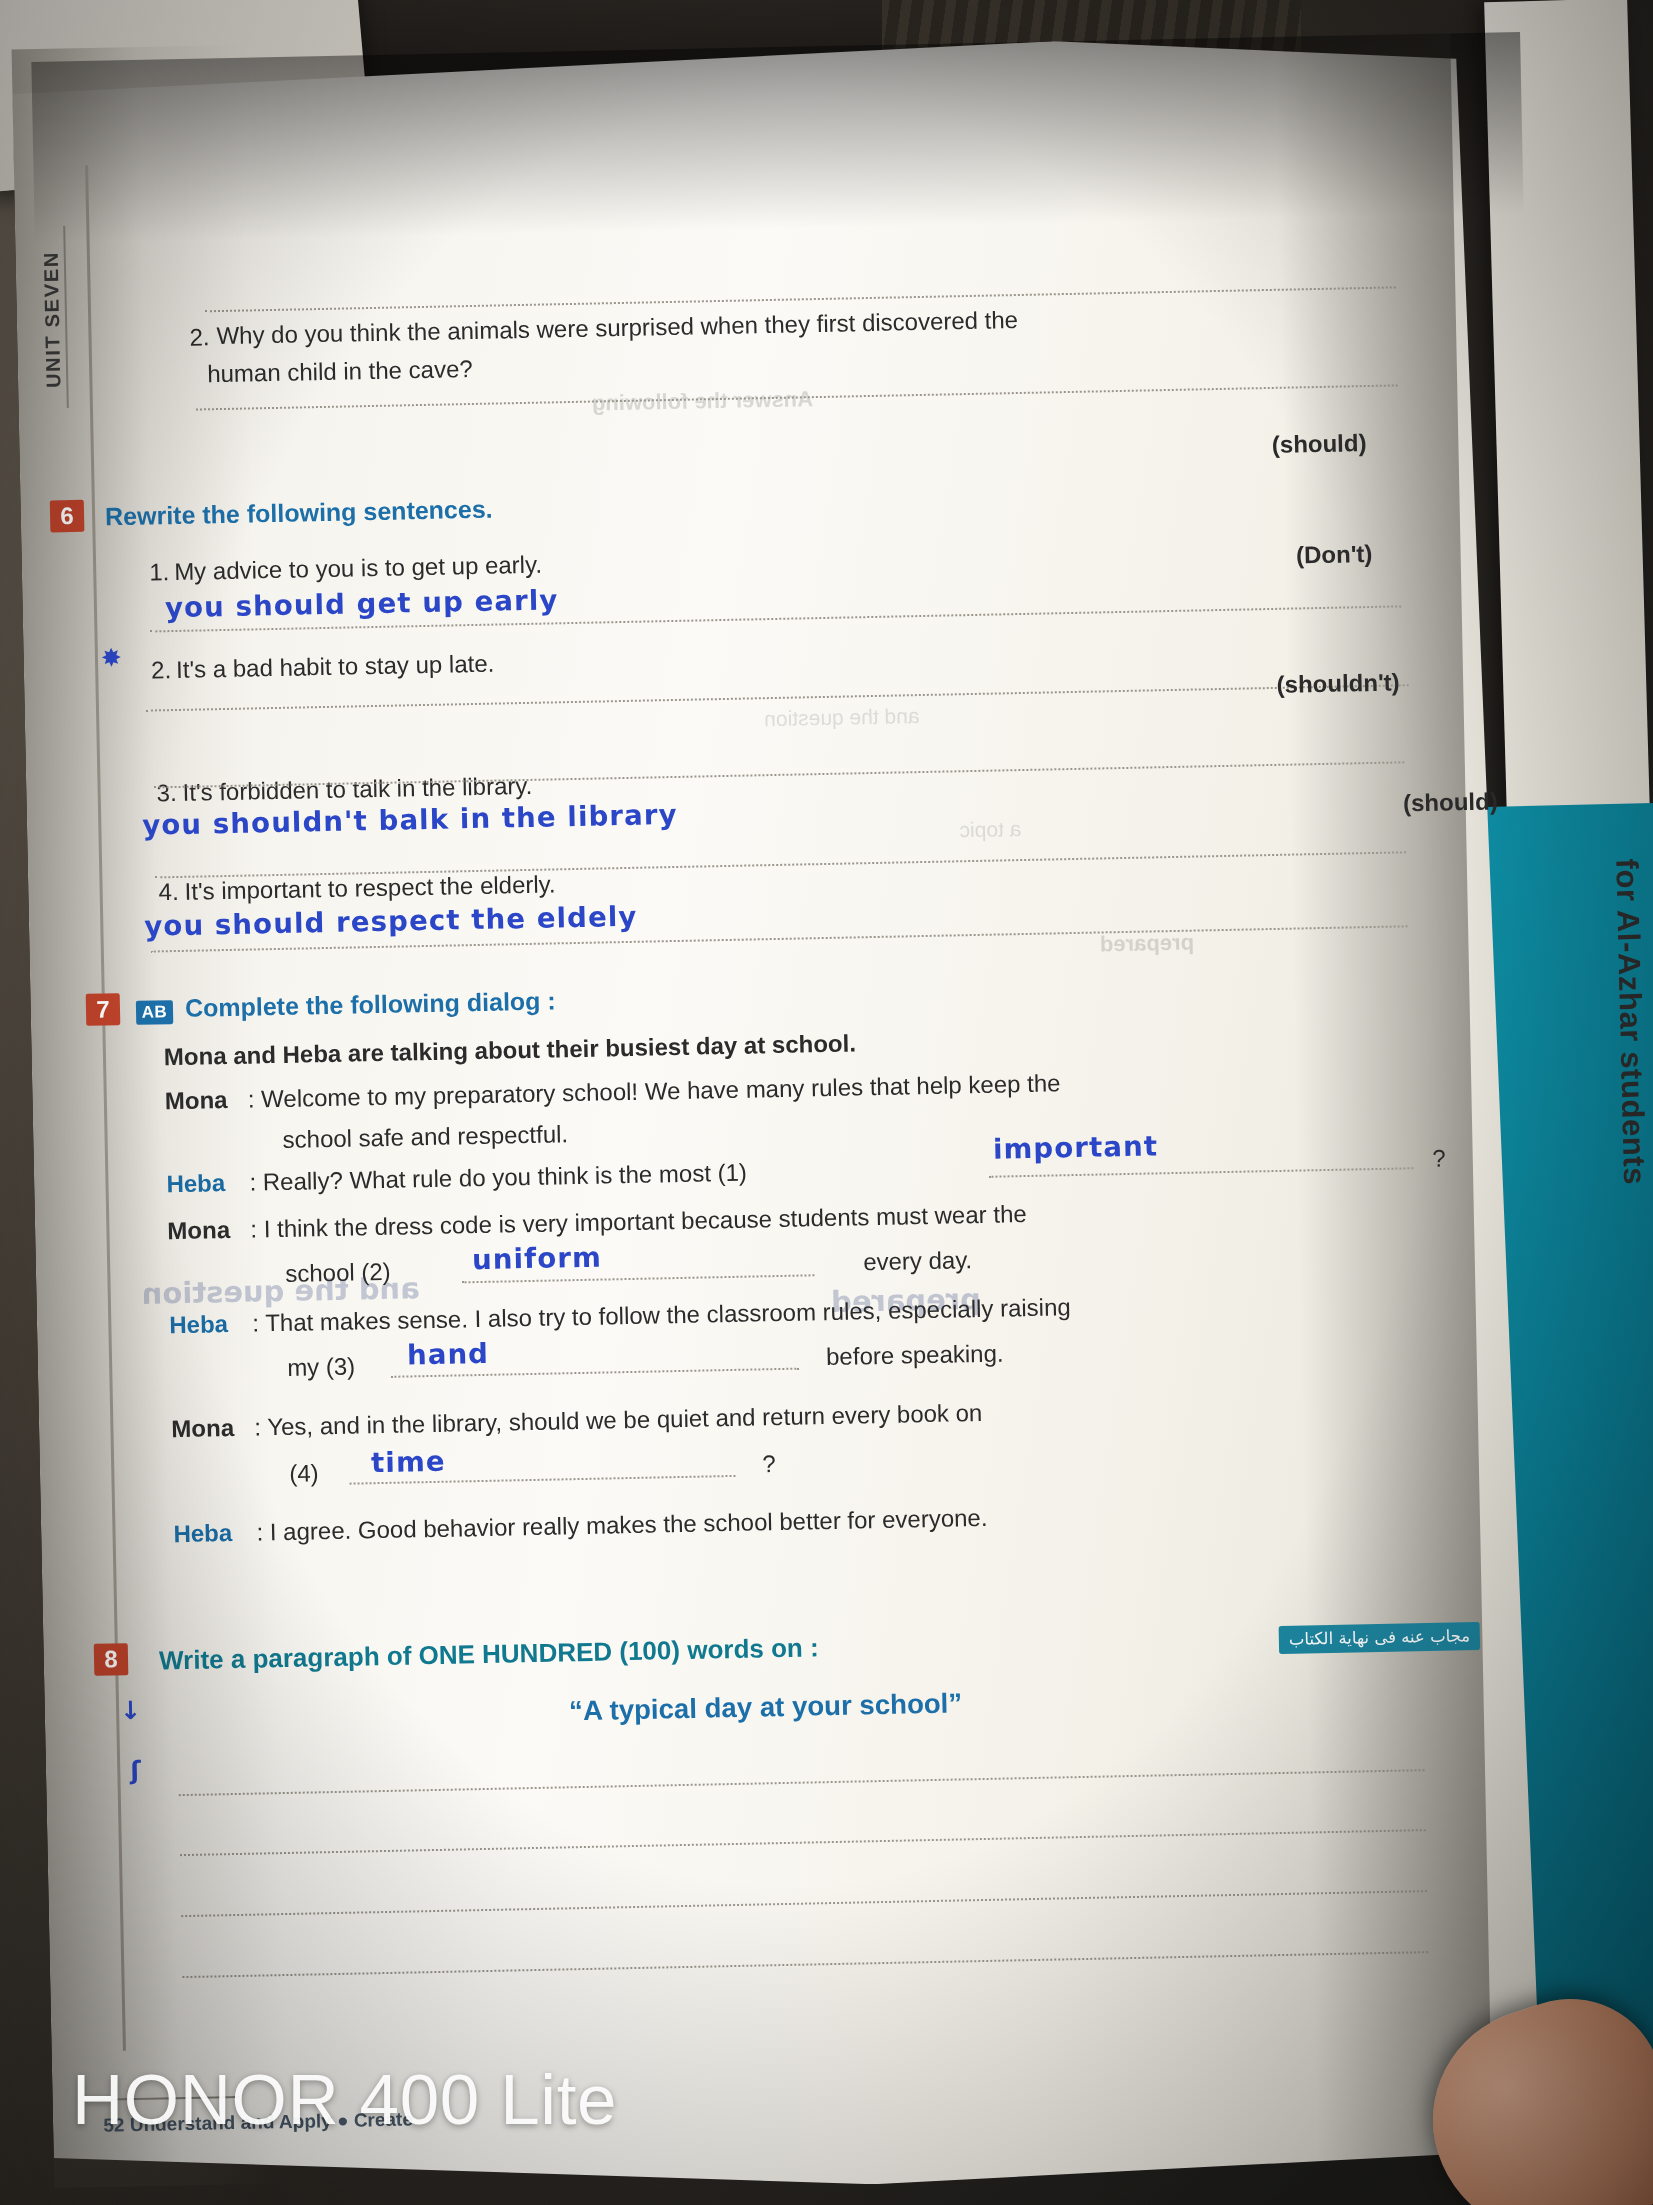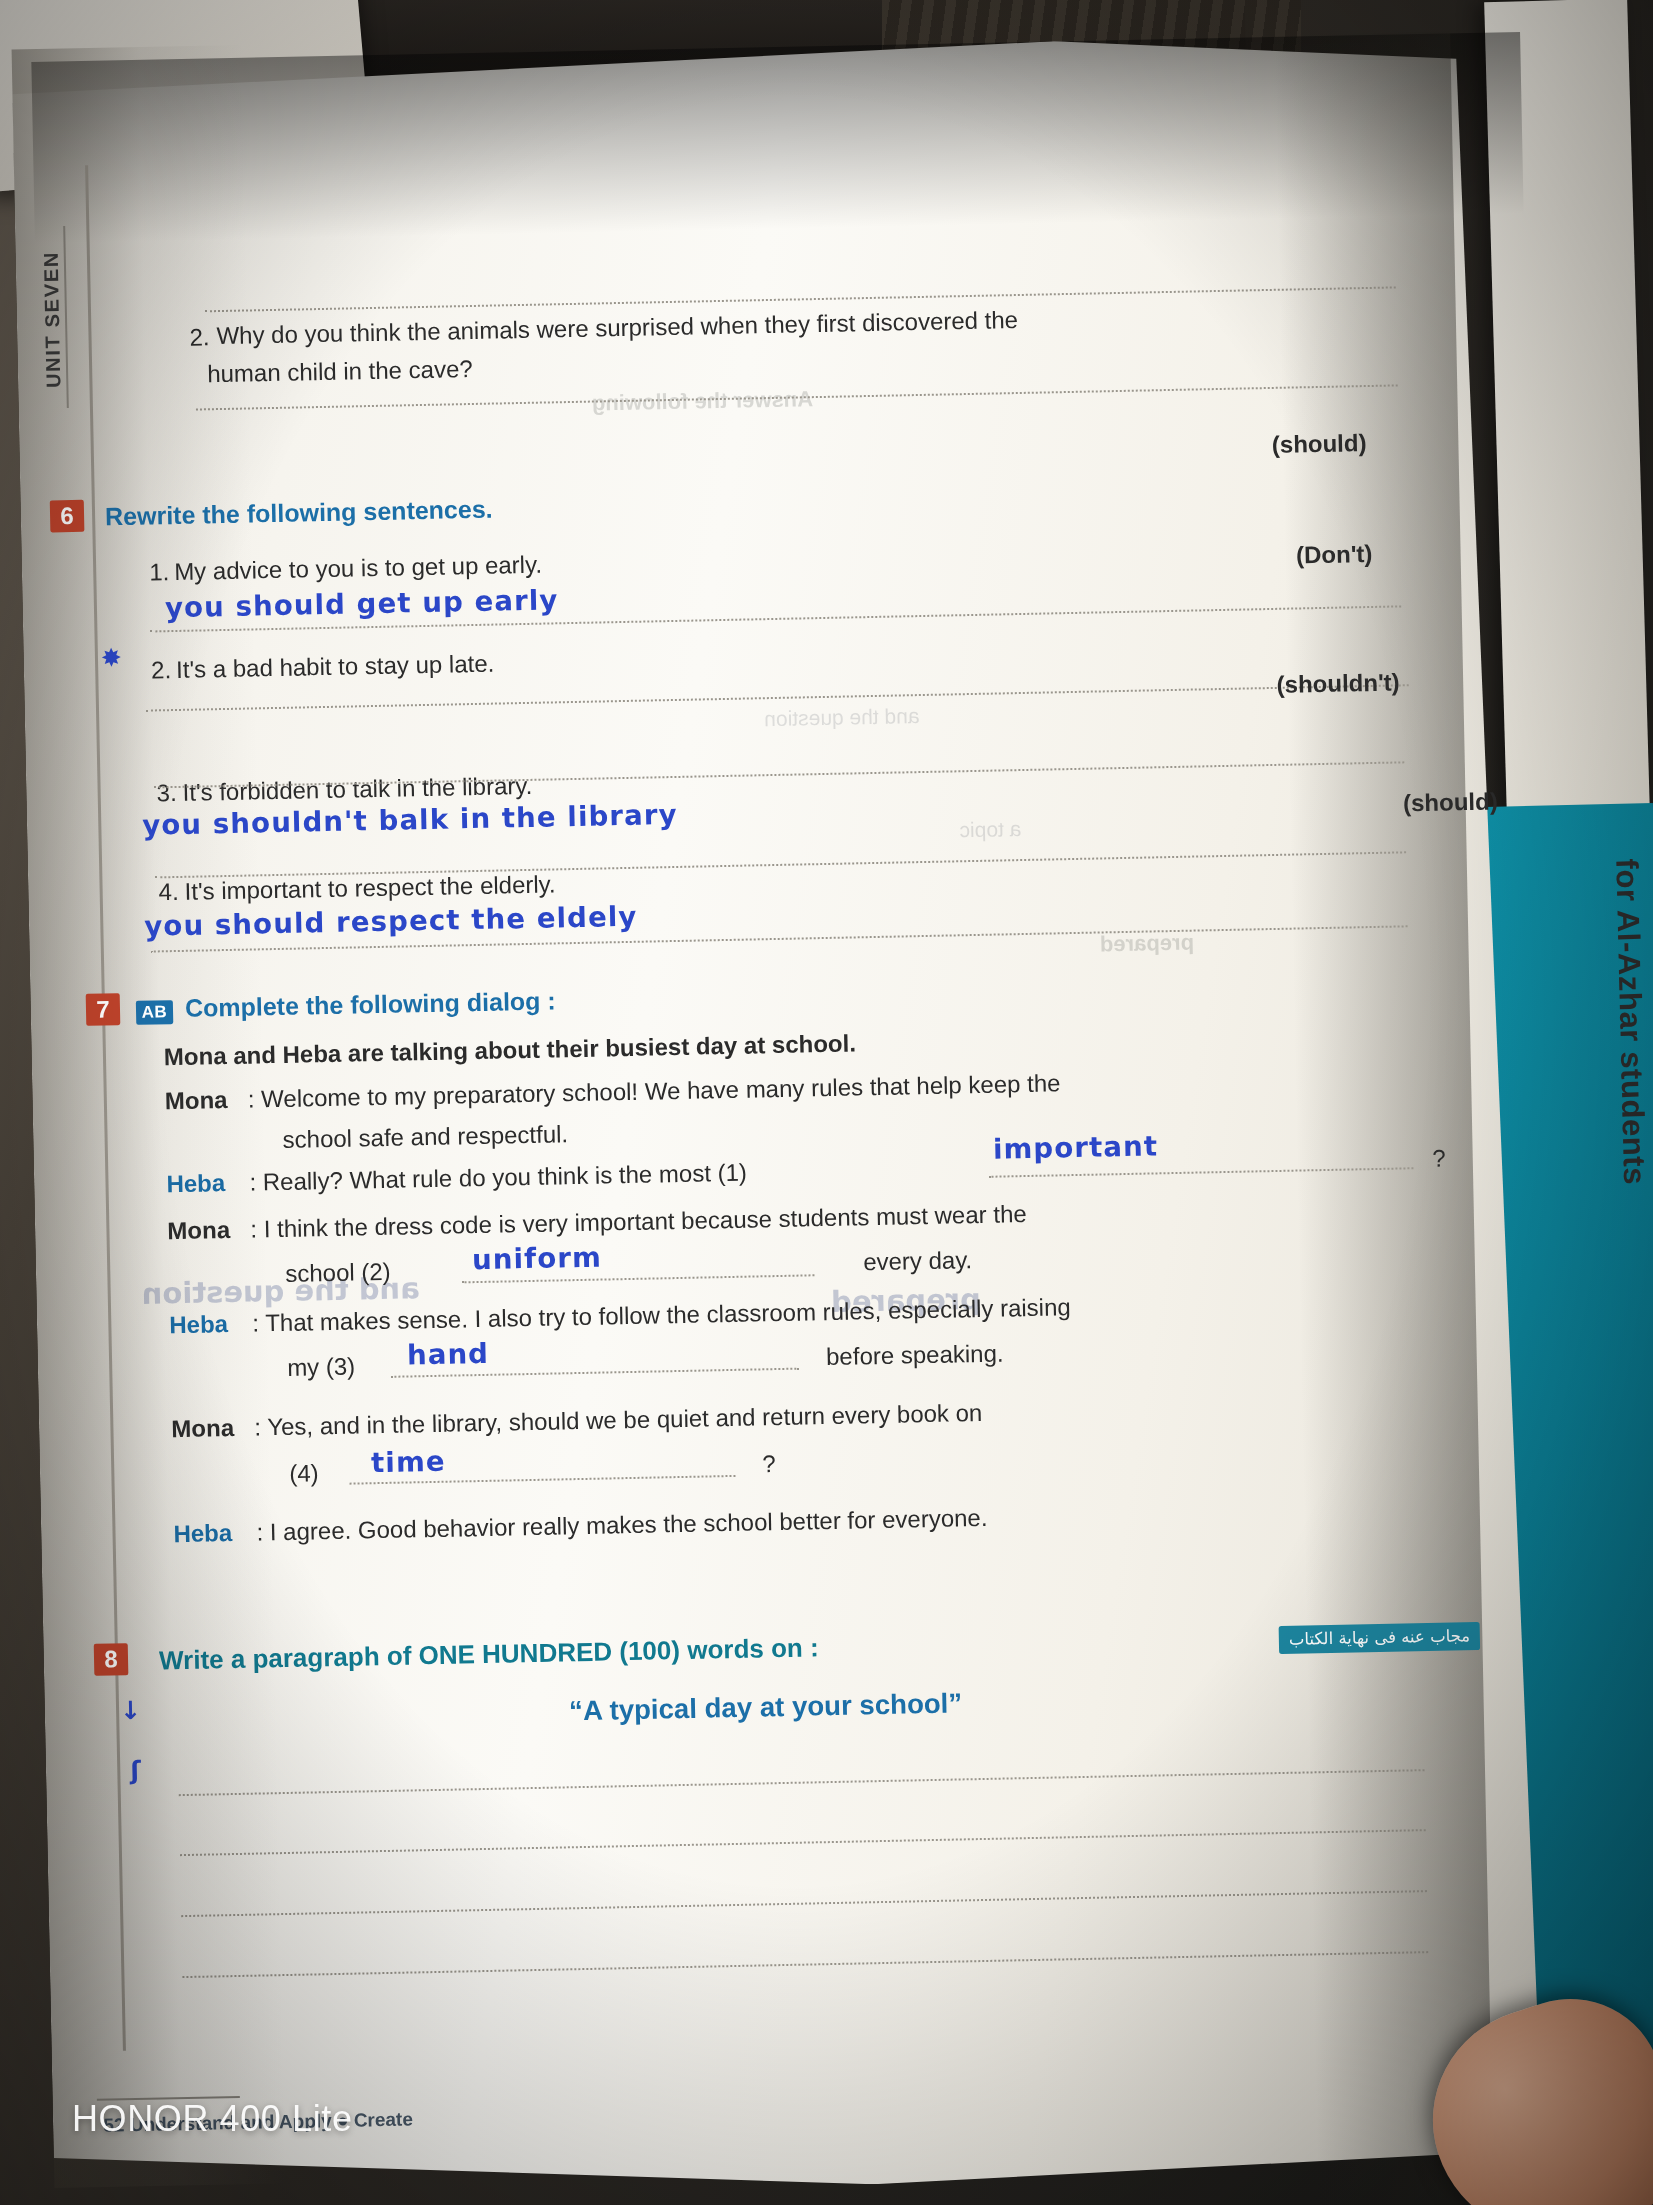--- a/index.html
+++ b/index.html
@@ -95,21 +95,21 @@
   .ghost2{position:absolute;color:rgba(80,85,95,.17);font-size:21px;
      transform:scaleX(-1);pointer-events:none;}
   .ghost-pen{position:absolute;color:rgba(70,85,140,.30);font-size:29px;font-weight:bold;
      font-family:"DejaVu Sans",sans-serif;transform:scaleX(-1);pointer-events:none;}
 
   
   .footer{position:absolute;left:83px;bottom:83px;font-size:19px;color:#4a5a6a;font-weight:bold;}
   .footer-rule{position:absolute;left:77px;bottom:119px;width:143px;height:1.7px;background:#8e8a82;}
 
   
-  .watermark{position:absolute;left:72px;bottom:65px;font-size:36px;color:rgba(255,255,255,.93);
+  .watermark{position:absolute;left:72px;bottom:65px;font-size:71px;color:rgba(255,255,255,.93);
      font-family:"Liberation Sans",sans-serif;letter-spacing:0.6px;text-shadow:0 1.7px 6.6px rgba(0,0,0,.35);}
 
   .vig{position:absolute;inset:0;pointer-events:none;
      background:radial-gradient(ellipse at 48% 45%,rgba(0,0,0,0) 52%,rgba(0,0,0,.42) 100%);}
 </style>
 </head>
 <body>
 
 <div id="page">
 

